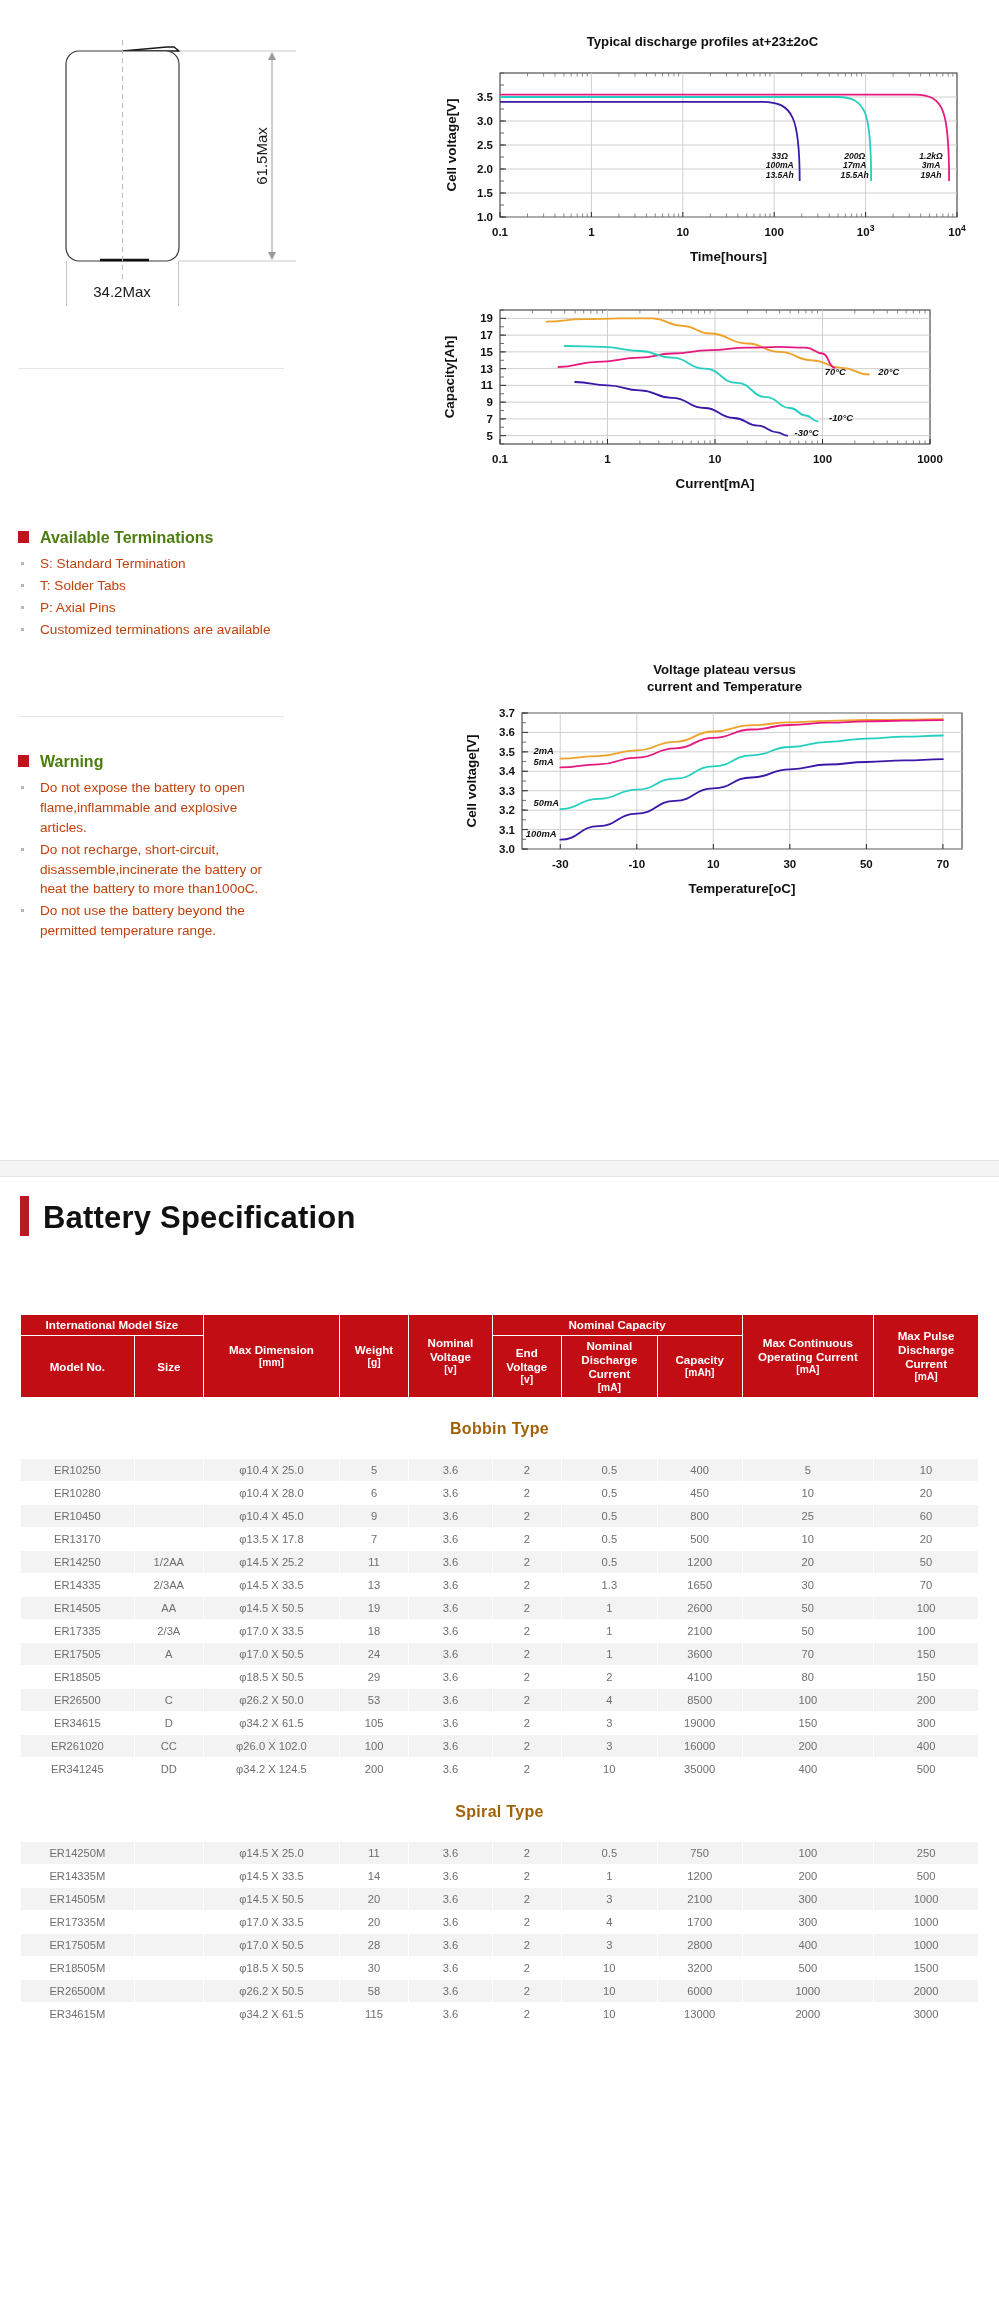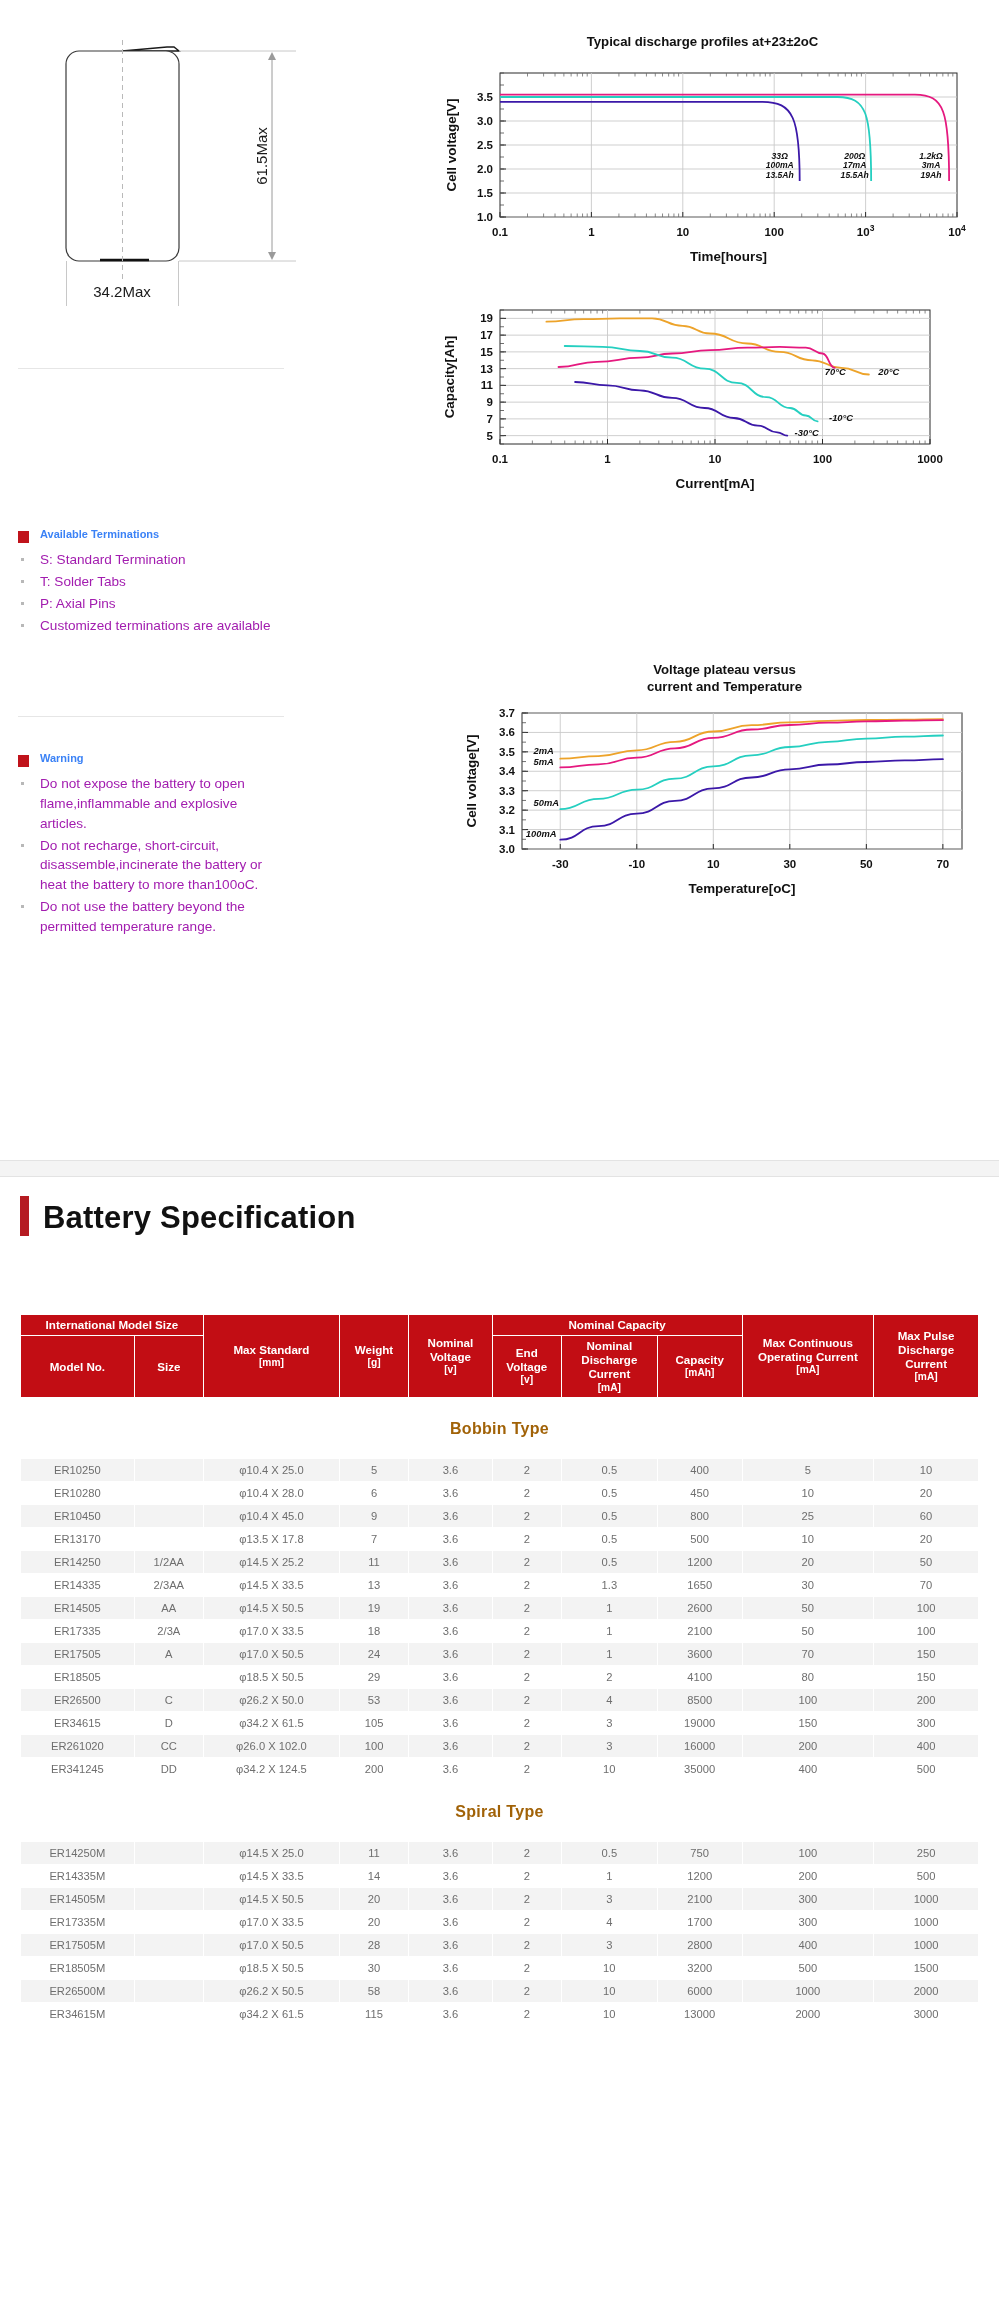--- a/index.html
+++ b/index.html
@@ -23,26 +23,26 @@
 
   
   .block{position:absolute;width:268px;}
   .block-title{
     display:flex;align-items:flex-start;gap:11px;margin-bottom:7px;
   }
   .sq{
     width:11px;height:12px;background:#c0131b;flex:0 0 auto;margin-top:3px;
   }
   .block-title span.t{
-    font-size:11px;font-weight:bold;color:#3b82f6;line-height:1.2;
+    font-size:16px;font-weight:bold;color:#4d7c0f;line-height:1.2;
   }
   ul.bl{list-style:none;margin:0;padding:0;}
   ul.bl li{
     position:relative;padding-left:22px;margin-bottom:2px;
-    font-size:13.6px;line-height:1.46;color:#a21caf;
+    font-size:13.6px;line-height:1.46;color:#c2410c;
   }
   ul.bl li:before{
     content:"";position:absolute;left:3px;top:8px;
     width:3px;height:3px;background:#b8b8b8;
   }
 
   
   .chart{position:absolute;}
   .chart-title{
     text-align:center;font-size:13.2px;font-weight:bold;color:#111;
@@ -538,21 +538,21 @@
           <col style="width:62px">
         <col style="width:86px">
           <col style="width:76px">
           <col style="width:118px">
         <col style="width:94px">
       </colgroup>
       <thead>
         <tr>
           <th colspan="2">International Model Size</th>
           <th rowspan="2">
-            <span>Max Standard</span>
+            <span>Max Dimension</span>
             <span class="unit">[mm]</span>
           </th>
           <th rowspan="2">
             <span>Weight</span>
             <span class="unit">[g]</span>
           </th>
           <th rowspan="2">
             <span>Nominal Voltage</span>
             <span class="unit">[v]</span>
           </th>

